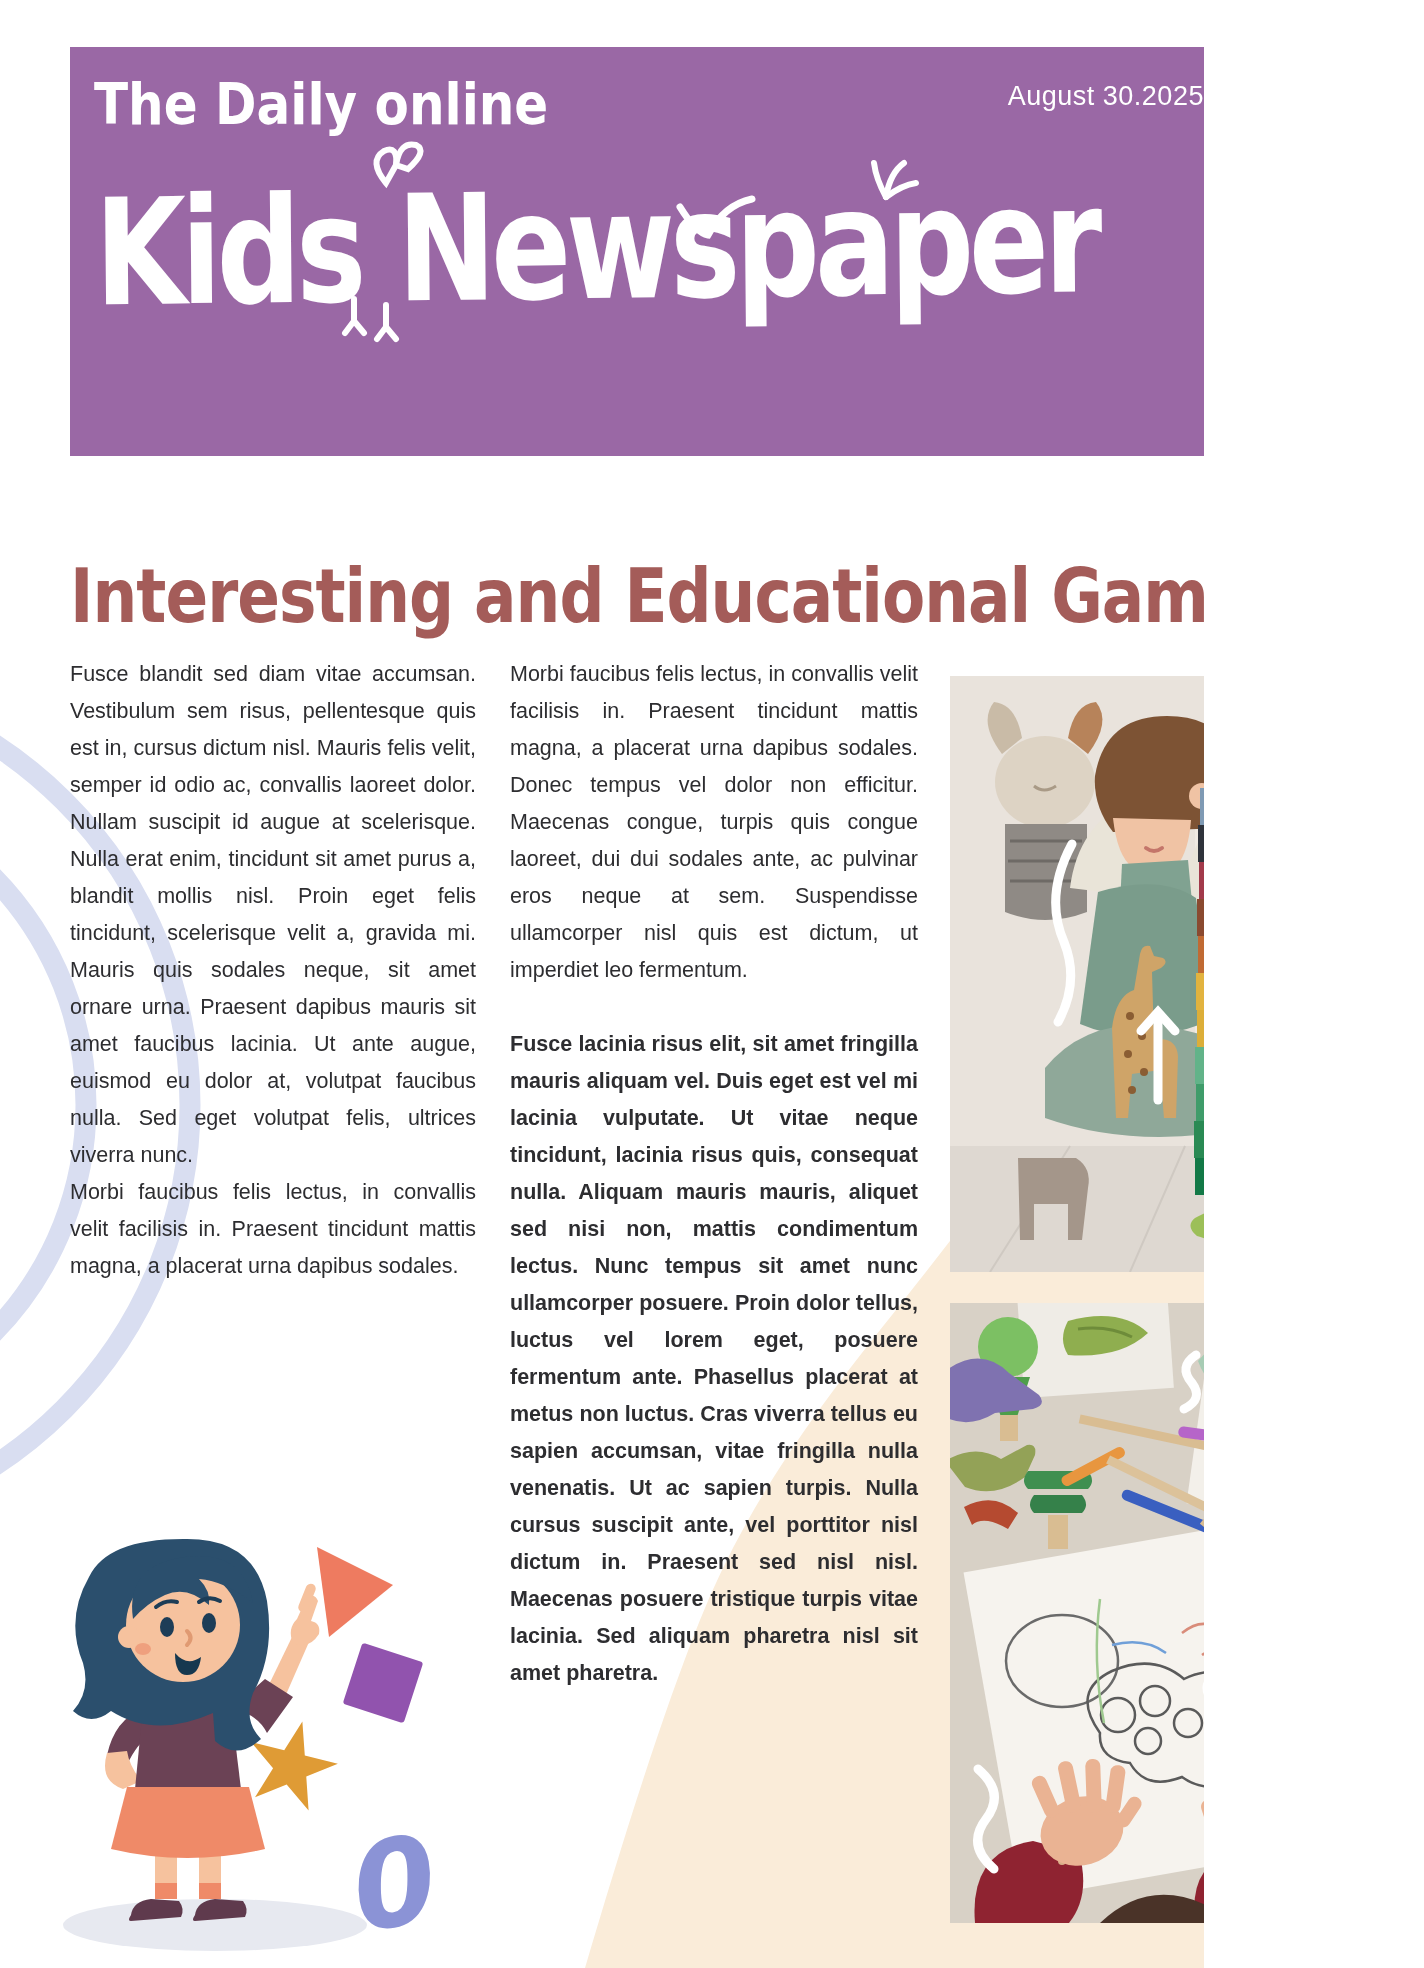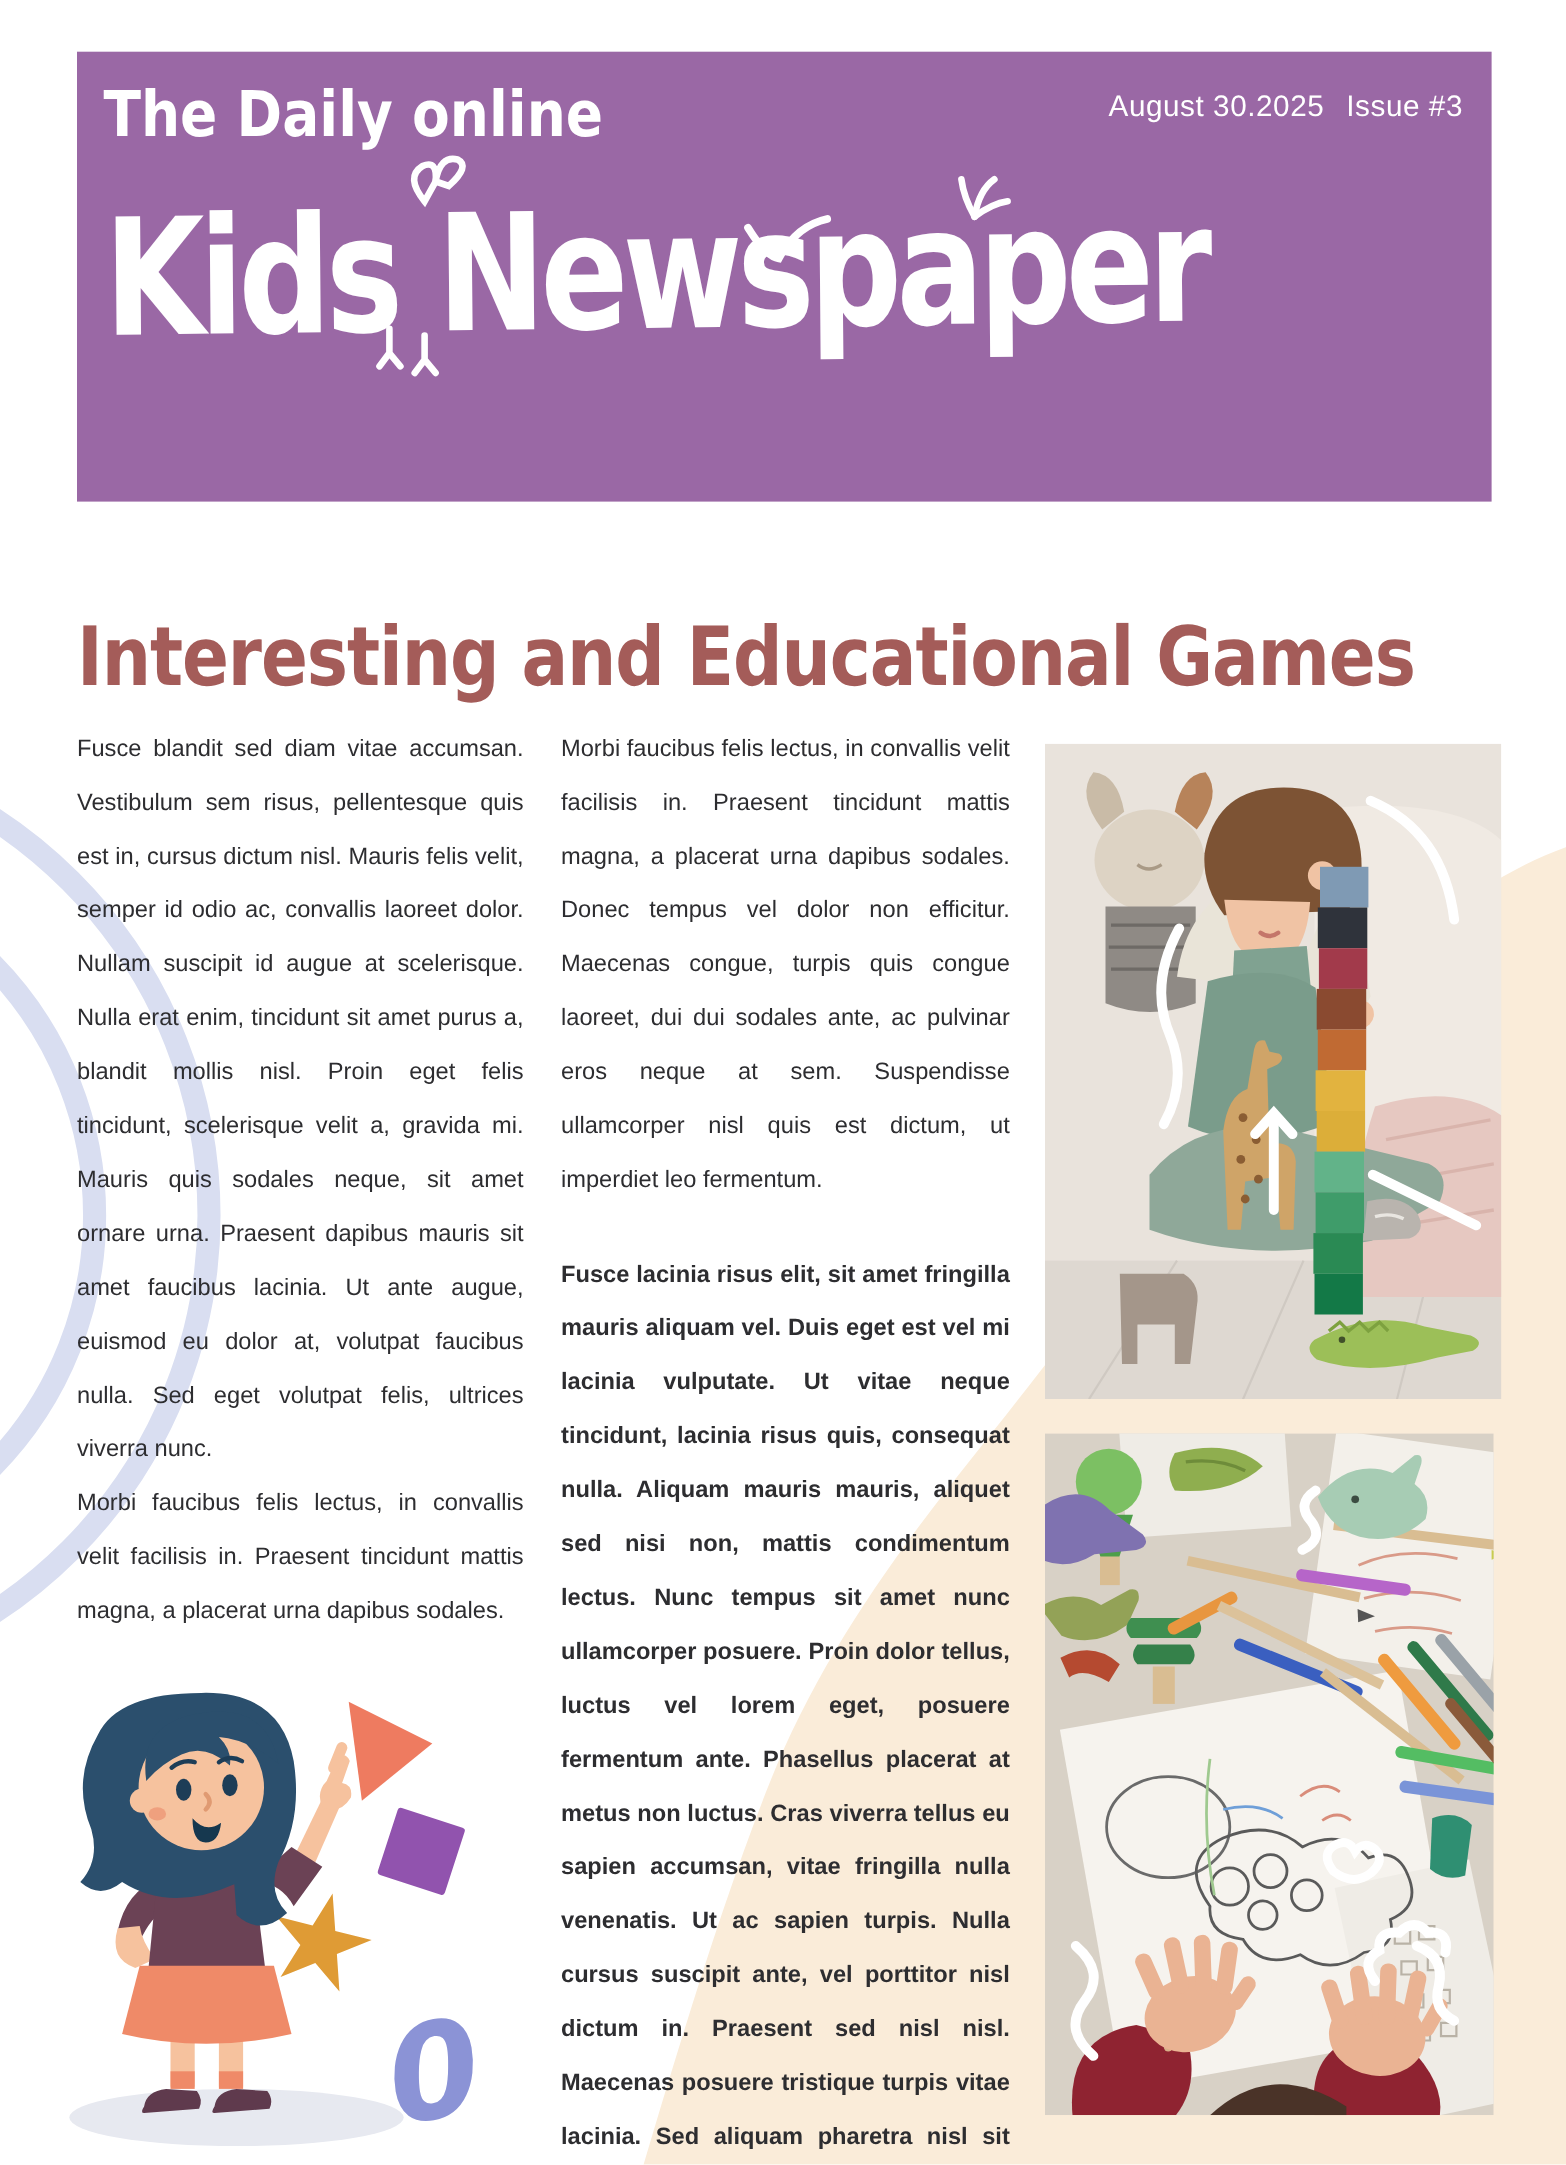--- a/index.html
+++ b/index.html
@@ -1,35 +1,35 @@
 <!DOCTYPE html>
 <html><head>
 <meta charset="utf-8">
 <style>
   html,body{margin:0;padding:0;background:#ffffff;}
-  .page{position:relative;width:1424px;height:1968px;background:#ffffff;overflow:hidden;
+  .page{position:relative;width:1204px;height:1968px;background:#ffffff;overflow:hidden;
         font-family:"Liberation Sans",sans-serif;}
   .bg-svg{position:absolute;left:0;top:0;width:1424px;height:1968px;}
   
   .banner{position:absolute;left:70px;top:47px;width:1286px;height:409px;background:#9a68a5;}
   .kicker{position:absolute;left:24px;top:24px;color:#fff;
           font-family:"DejaVu Sans",sans-serif;font-weight:bold;font-size:50px;
           transform:scaleY(1.15);transform-origin:top left;letter-spacing:0px;}
   .meta{position:absolute;right:26px;top:34px;display:flex;gap:20px;color:#fff;
         font-size:27px;letter-spacing:.5px;}
   .title{position:absolute;left:24px;top:120px;color:#fff;white-space:nowrap;
          font-family:"DejaVu Sans",sans-serif;font-weight:bold;font-size:118px;
          letter-spacing:-5px;transform:scaleY(1.25) rotate(-0.6deg);transform-origin:top left;}
   .banner-doodles{position:absolute;left:0;top:0;width:1286px;height:409px;pointer-events:none;}
   
   .headline{position:absolute;left:70px;top:512px;width:1290px;color:#a45c59;white-space:nowrap;
             font-family:"DejaVu Sans",sans-serif;font-weight:bold;font-size:63px;
             letter-spacing:-1px;transform:scaleY(1.18);transform-origin:top left;}
   
-  .col{position:absolute;top:656px;font-size:21.5px;line-height:49px;color:#2d2d30;
+  .col{position:absolute;top:656px;font-size:21.5px;line-height:37px;color:#2d2d30;
        text-align:justify;}
   .col p{margin:0;}
   .col-1{left:70px;width:406px;}
   .col-2{left:510px;width:408px;}
   .col-2 p + p{margin-top:37px;font-weight:bold;}
   
   .photo{position:absolute;overflow:hidden;}
   .photo-1{left:950px;top:676px;width:415px;height:596px;}
   .photo-2{left:950px;top:1303px;width:408px;height:620px;}
   .photo svg{display:block;}

